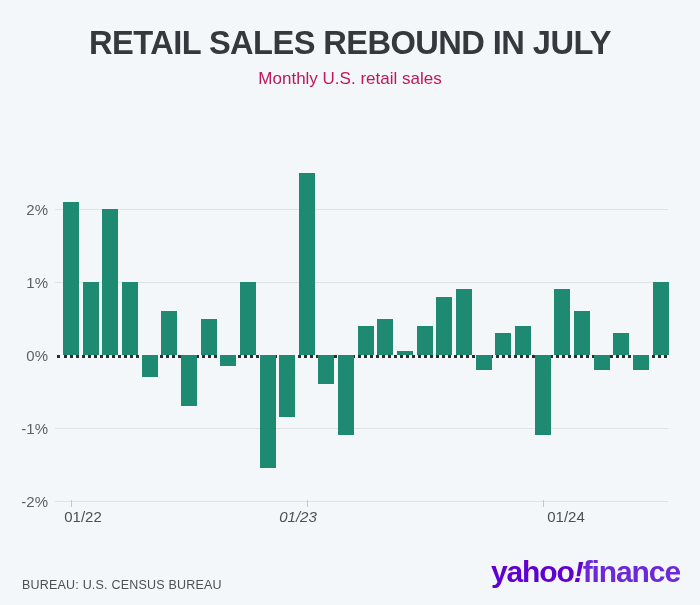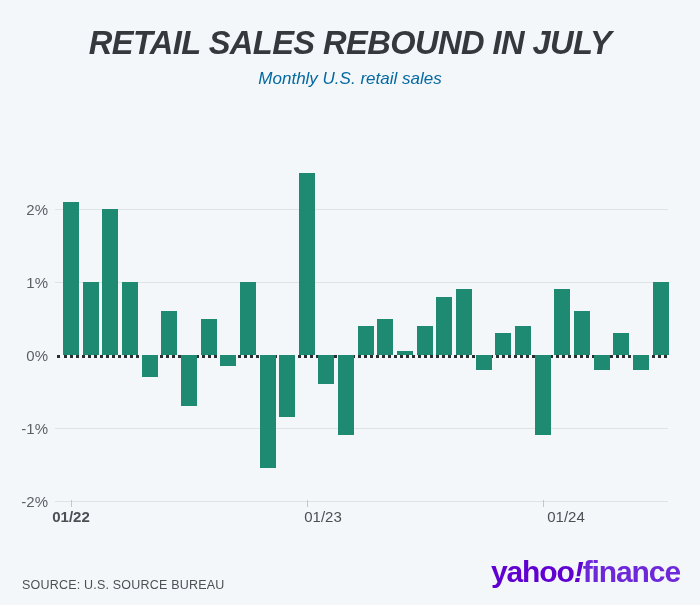--- a/index.html
+++ b/index.html
@@ -20,40 +20,39 @@
     background: #f4f7fa;
   }
 
   
   #header {
     position: absolute;
     left: 0;
     top: 0;
     width: 700px;
     text-align: center;
-    font-style: italic;
   }
   #chart-title {
     margin: 0;
     padding-top: 22px;
     font-size: 34px;
     line-height: 40px;
     font-weight: 700;
     letter-spacing: -0.6px;
     color: #35383c;
     font-family: "Liberation Sans", sans-serif;
     transform: scaleX(0.96);
   }
   #chart-subtitle {
     margin: 0;
     padding-top: 6px;
     font-size: 17px;
     line-height: 22px;
     font-weight: 400;
-    color: #0369a1;
+    color: #be185d;
   }
 
   
   #axis-title {
     position: absolute;
     left: 22px;
     top: 138px;
     font-size: 13px;
     font-weight: 700;
     letter-spacing: 0.3px;
@@ -182,24 +181,24 @@
       <div class="bar" title="11/23: 0.3%" style="left: 495.3px; width: 16px; height: 21.9px; top: 333.1px; background: rgb(31, 138, 114);"></div>
       <div class="bar" title="12/23: 0.4%" style="left: 514.95px; width: 16px; height: 29.2px; top: 325.8px; background: rgb(31, 138, 114);"></div>
       <div class="bar" title="01/24: -1.1%" style="left: 534.6px; width: 16px; height: 80.3px; top: 355px; background: rgb(31, 138, 114);"></div>
       <div class="bar" title="02/24: 0.9%" style="left: 554.25px; width: 16px; height: 65.7px; top: 289.3px; background: rgb(31, 138, 114);"></div>
       <div class="bar" title="03/24: 0.6%" style="left: 573.9px; width: 16px; height: 43.8px; top: 311.2px; background: rgb(31, 138, 114);"></div>
       <div class="bar" title="04/24: -0.2%" style="left: 593.55px; width: 16px; height: 14.6px; top: 355px; background: rgb(31, 138, 114);"></div>
       <div class="bar" title="05/24: 0.3%" style="left: 613.2px; width: 16px; height: 21.9px; top: 333.1px; background: rgb(31, 138, 114);"></div>
       <div class="bar" title="06/24: -0.2%" style="left: 632.85px; width: 16px; height: 14.6px; top: 355px; background: rgb(31, 138, 114);"></div>
       <div class="bar" title="07/24: 1%" style="left: 652.5px; width: 16px; height: 73px; top: 282px; background: rgb(31, 138, 114);"></div>
       <div class="xtick-mark" style="left: 71px;"></div>
-      <div class="xtick-label" style="left: 71px; font-weight: bold;">01/22</div>
+      <div class="xtick-label" style="left: 83px;">01/22</div>
       <div class="xtick-mark" style="left: 306.8px;"></div>
-      <div class="xtick-label" style="left: 323px;">01/23</div>
+      <div class="xtick-label" style="left: 298px; font-style: italic;">01/23</div>
       <div class="xtick-mark" style="left: 542.6px;"></div>
       <div class="xtick-label" style="left: 566px;">01/24</div>
     </div>
 
-  <div id="source-note">SOURCE: U.S. SOURCE BUREAU</div>
+  <div id="source-note">BUREAU: U.S. CENSUS BUREAU</div>
 
   <div id="brand-logo"><span id="brand-yahoo">yahoo</span><span id="brand-bang">!</span><span id="brand-finance">finance</span></div>
 
 </div>
 
 </body></html>

